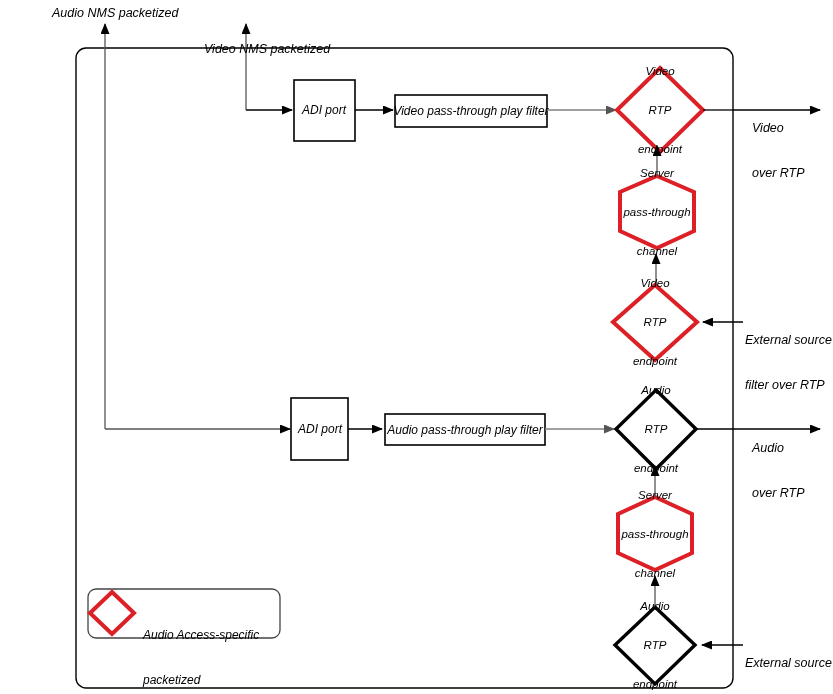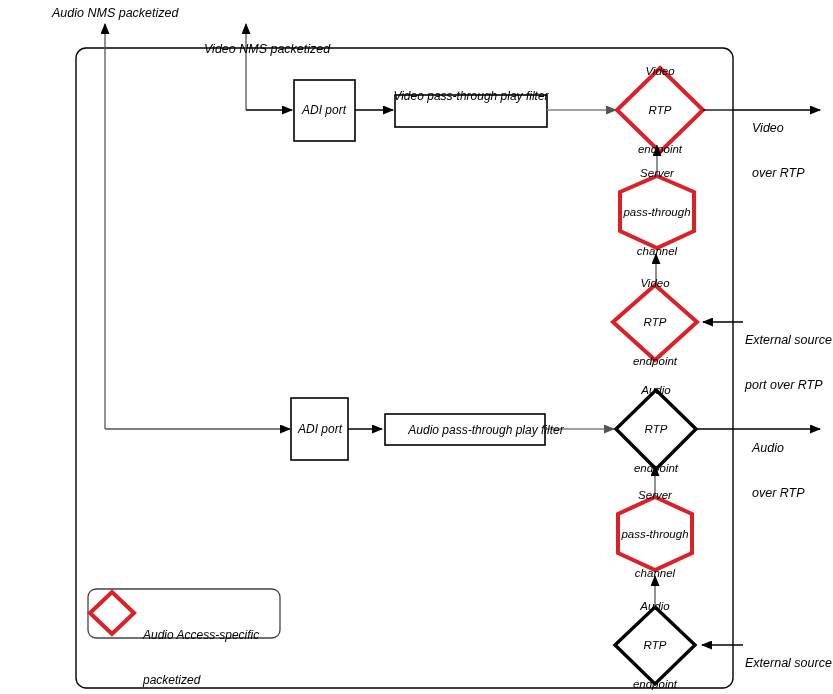--- a/index.html
+++ b/index.html
@@ -144,21 +144,21 @@
 
     <rect x="88" y="589" width="192" height="49" rx="8" ry="8" fill="#ffffff" stroke="#444444" stroke-width="1.3"></rect>
     <polygon points="112,592 134,613 112,634 90,613" fill="#ffffff" stroke="#DD1F26" stroke-width="4"></polygon>
   </svg>
 
   <div class="label" style="left:52px; top:6px;">Audio NMS packetized</div>
   <div class="label" style="left:204px; top:6px;margin-top:36px;">Video NMS packetized</div>
 
   <div class="box-label" style="left:324px; top:110px;">ADI port</div>
 
-  <div class="box-label" style="left:471px; top:96px;">Video pass-through play filter</div>
+  <div class="box-label" style="left:471px; top:111px;">Video pass-through play filter</div>
 
   <div class="node-label" style="left:660px; top:110px;">
     <div>Video</div>
     <div>RTP</div>
     <div>endpoint</div>
   </div>
 
   <div class="node-label" style="left:657px; top:212px;">
     <div>Server</div>
     <div>pass-through</div>
@@ -166,21 +166,21 @@
   </div>
 
   <div class="node-label" style="left:655px; top:322px;">
     <div>Video</div>
     <div>RTP</div>
     <div>endpoint</div>
   </div>
 
   <div class="box-label" style="left:320px; top:429px;">ADI port</div>
 
-  <div class="box-label" style="left:486px; top:430px;">Audio pass-through play filter</div>
+  <div class="box-label" style="left:465px; top:430px;">Audio pass-through play filter</div>
 
   <div class="node-label" style="left:656px; top:429px;">
     <div>Audio</div>
     <div>RTP</div>
     <div>endpoint</div>
   </div>
 
   <div class="node-label" style="left:655px; top:534px;">
     <div>Server</div>
     <div>pass-through</div>
@@ -198,21 +198,21 @@
     <div>over RTP</div>
   </div>
 
   <div class="io-label" style="left:752px; top:411px;">
     <div>Audio</div>
     <div>over RTP</div>
   </div>
 
   <div class="io-label" style="left:745px; top:303px;">
     <div>External source</div>
-    <div>port over RTP</div>
+    <div>filter over RTP</div>
   </div>
 
   <div class="io-label" style="left:745px; top:626px;">
     <div>External source</div>
     
   </div>
 
   <div class="legend-label" style="left:143px; top:598px;">
     <div>Audio Access-specific</div>
     <div>packetized</div>

